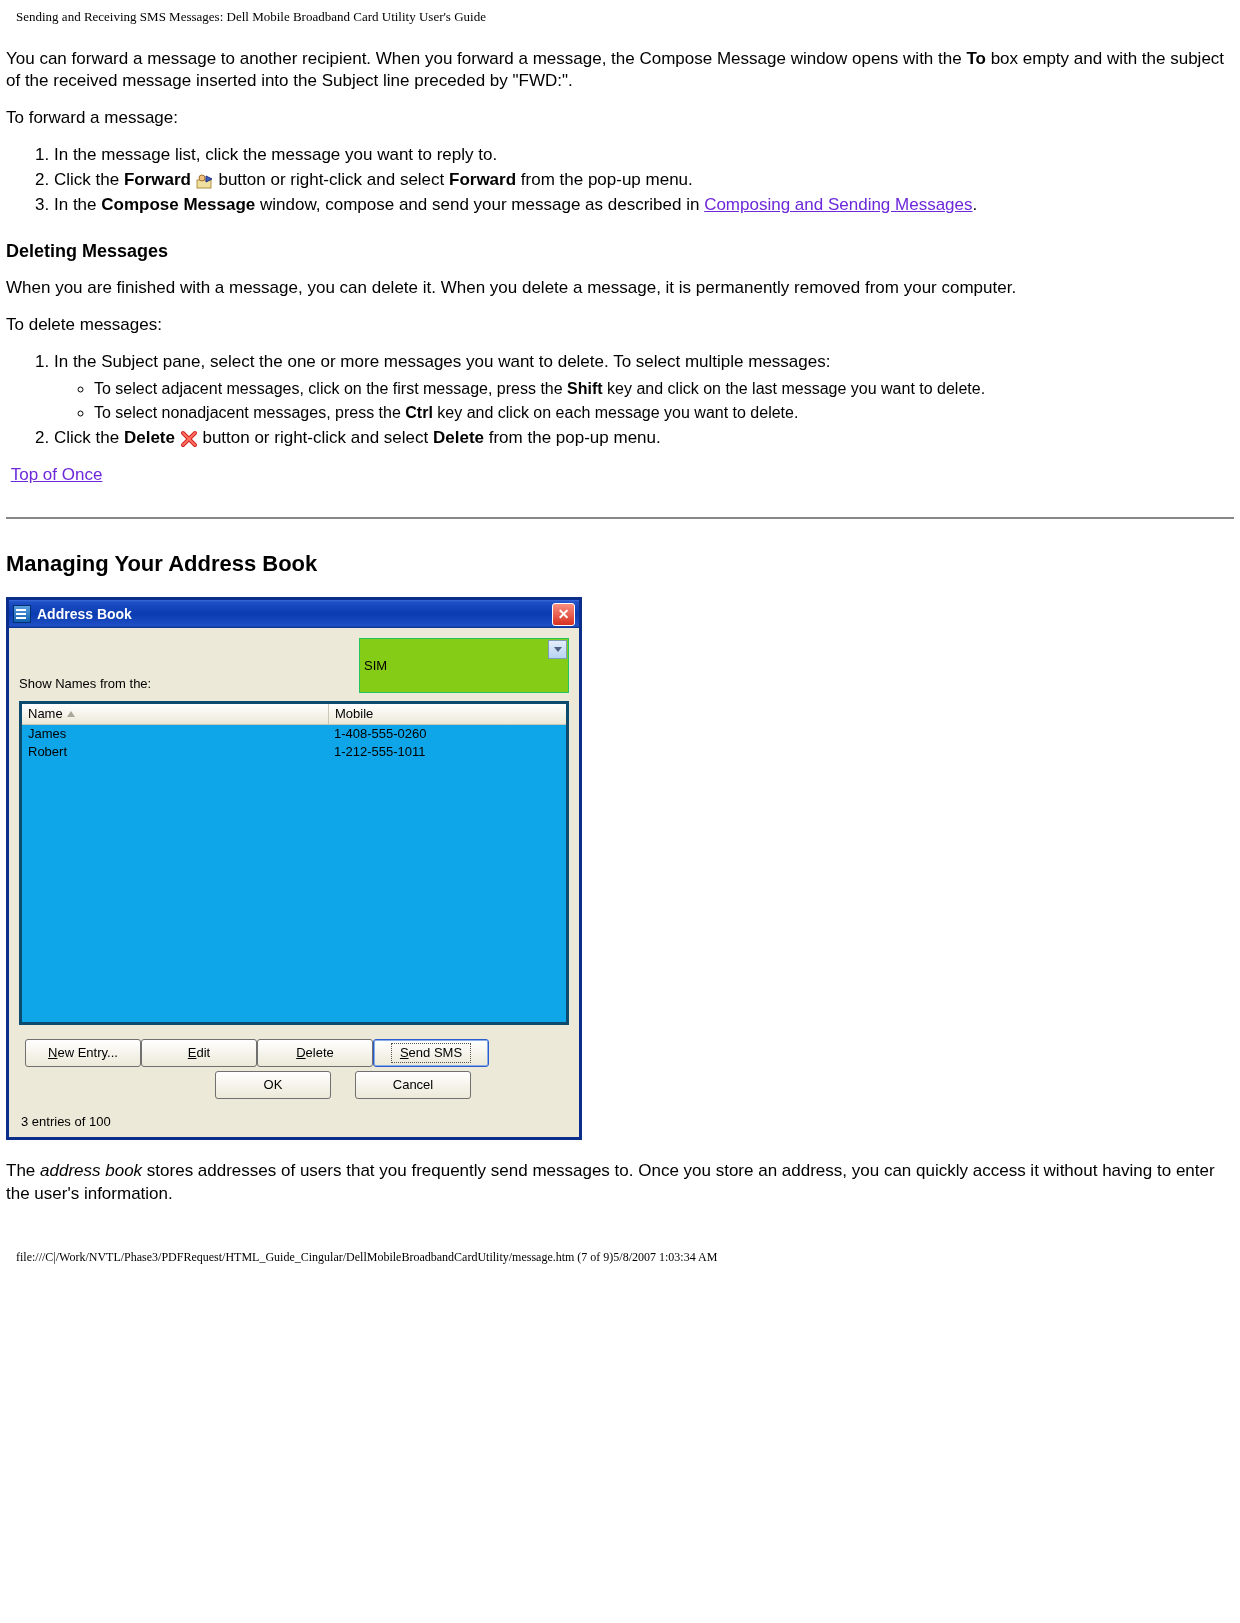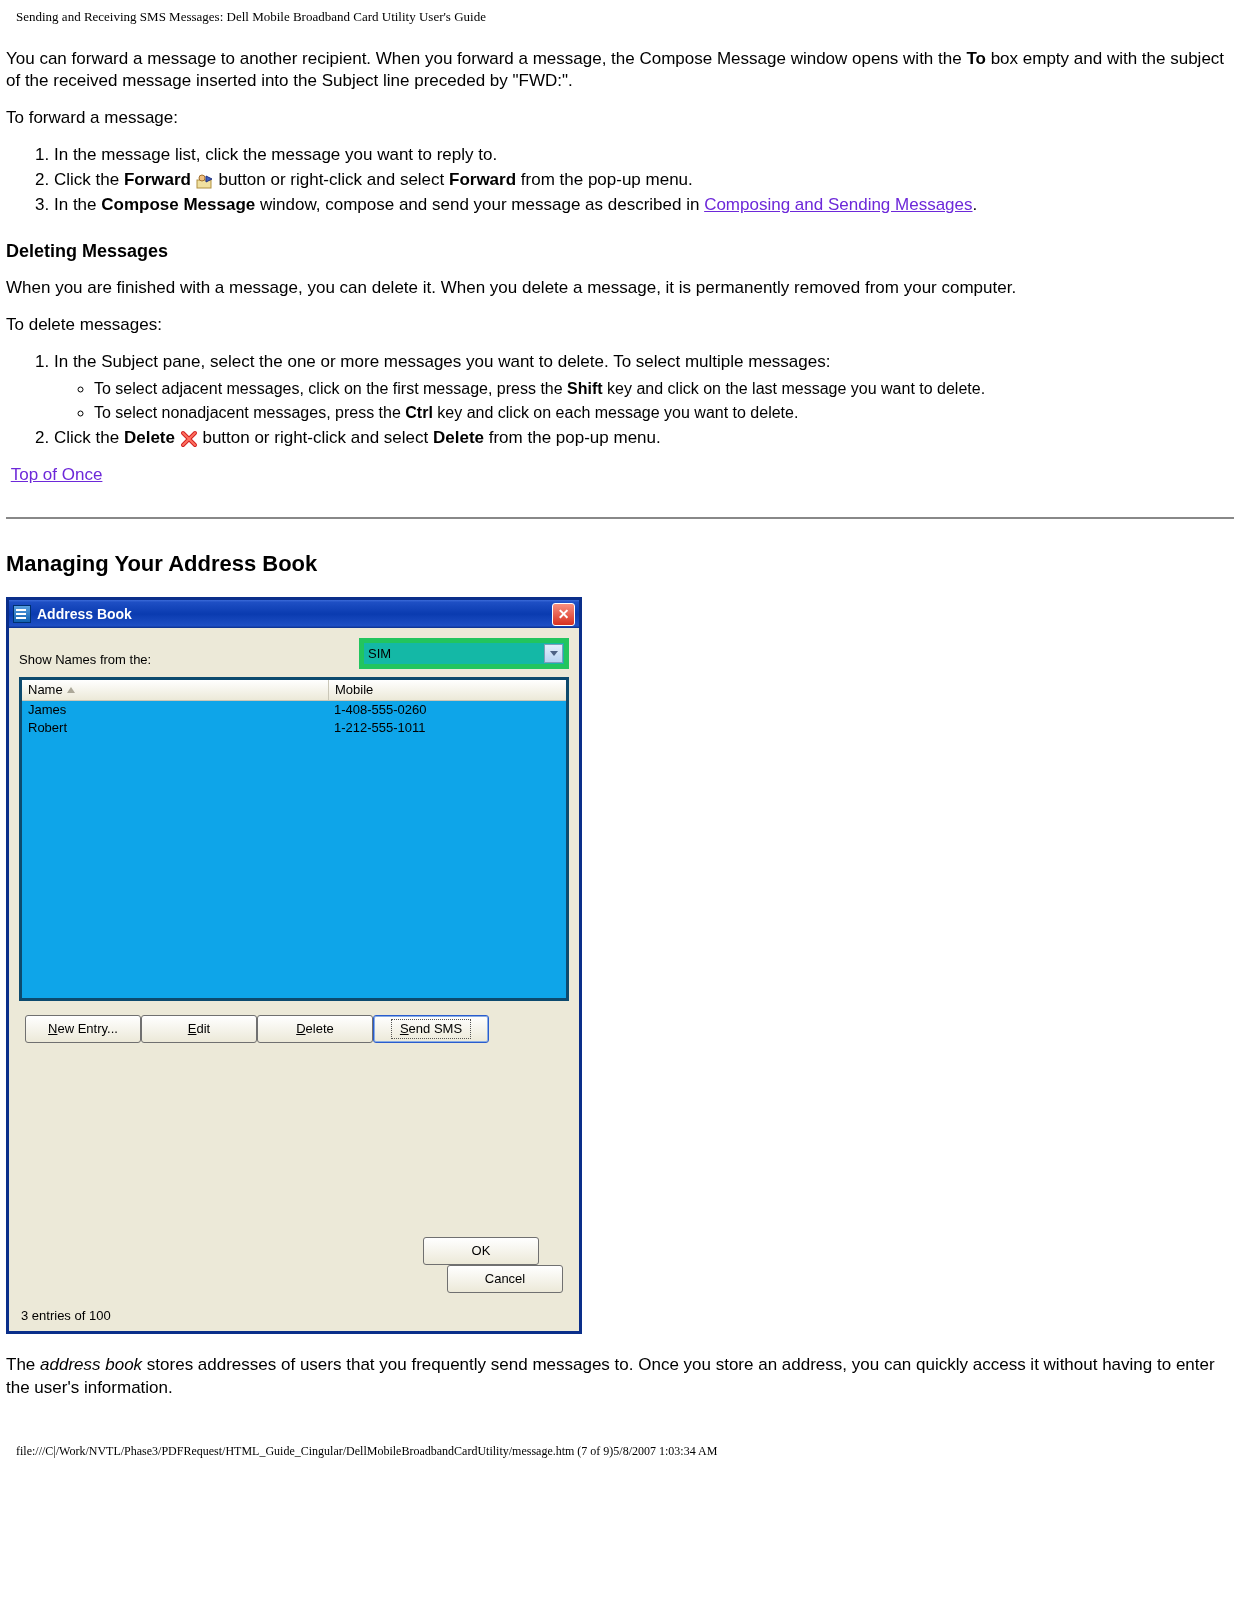--- a/index.html
+++ b/index.html
@@ -83,26 +83,26 @@
       align-items: center;
       justify-content: center;
       font-weight: bold;
       font-size: 14px;
     }
     .ab-body { padding: 10px 10px 6px; }
     .ab-row1 { display: flex; align-items: flex-end; margin-bottom: 8px; }
     .ab-row1 .lbl { flex: 0 0 340px; }
     .ab-select {
       flex: 1;
-      border: 5px solid #22c55e;
-      background: #14b8a6;
+      border: 1px solid #22c55e;
+      background: #84cc16;
       height: 21px;
       display: flex;
       align-items: center;
-      padding: 0 4px;
+      padding: 16px 4px;
       position: relative;
     }
     .ab-select .arrow {
       position: absolute; right: 1px; top: 1px;
       width: 17px; height: 17px;
       background: linear-gradient(to bottom, #E3EEFB, #B8D3F3);
       border: 1px solid #7F9DB9;
       display:flex;align-items:center;justify-content:center;
     }
     .ab-select .arrow::after{
@@ -128,21 +128,21 @@
     .ab-col2 { flex: 1; padding-left: 6px; }
     .ab-sort {
       margin-left: 4px;
       width:0;height:0;
       border-left:4px solid transparent;
       border-right:4px solid transparent;
       border-bottom:6px solid #ACA899;
     }
     .ab-row { display: flex; height: 18px; align-items: center; }
     .ab-btnrow1 { display: flex; gap: 0; padding: 14px 6px 4px; }
-    .ab-btnrow2 { display: flex; padding: 0 6px 10px; align-items:flex-end;flex-direction:column;}
+    .ab-btnrow2 { display: flex; padding: 0 6px 10px; align-items:flex-start;}
     .ab-btn {
       width: 114px;
       height: 26px;
       background: linear-gradient(to bottom, #fff, #ECE9D8);
       border: 1px solid #707070;
       border-radius: 3px;
       display: flex;
       align-items: center;
       justify-content: center;
       font-size: 13px;

